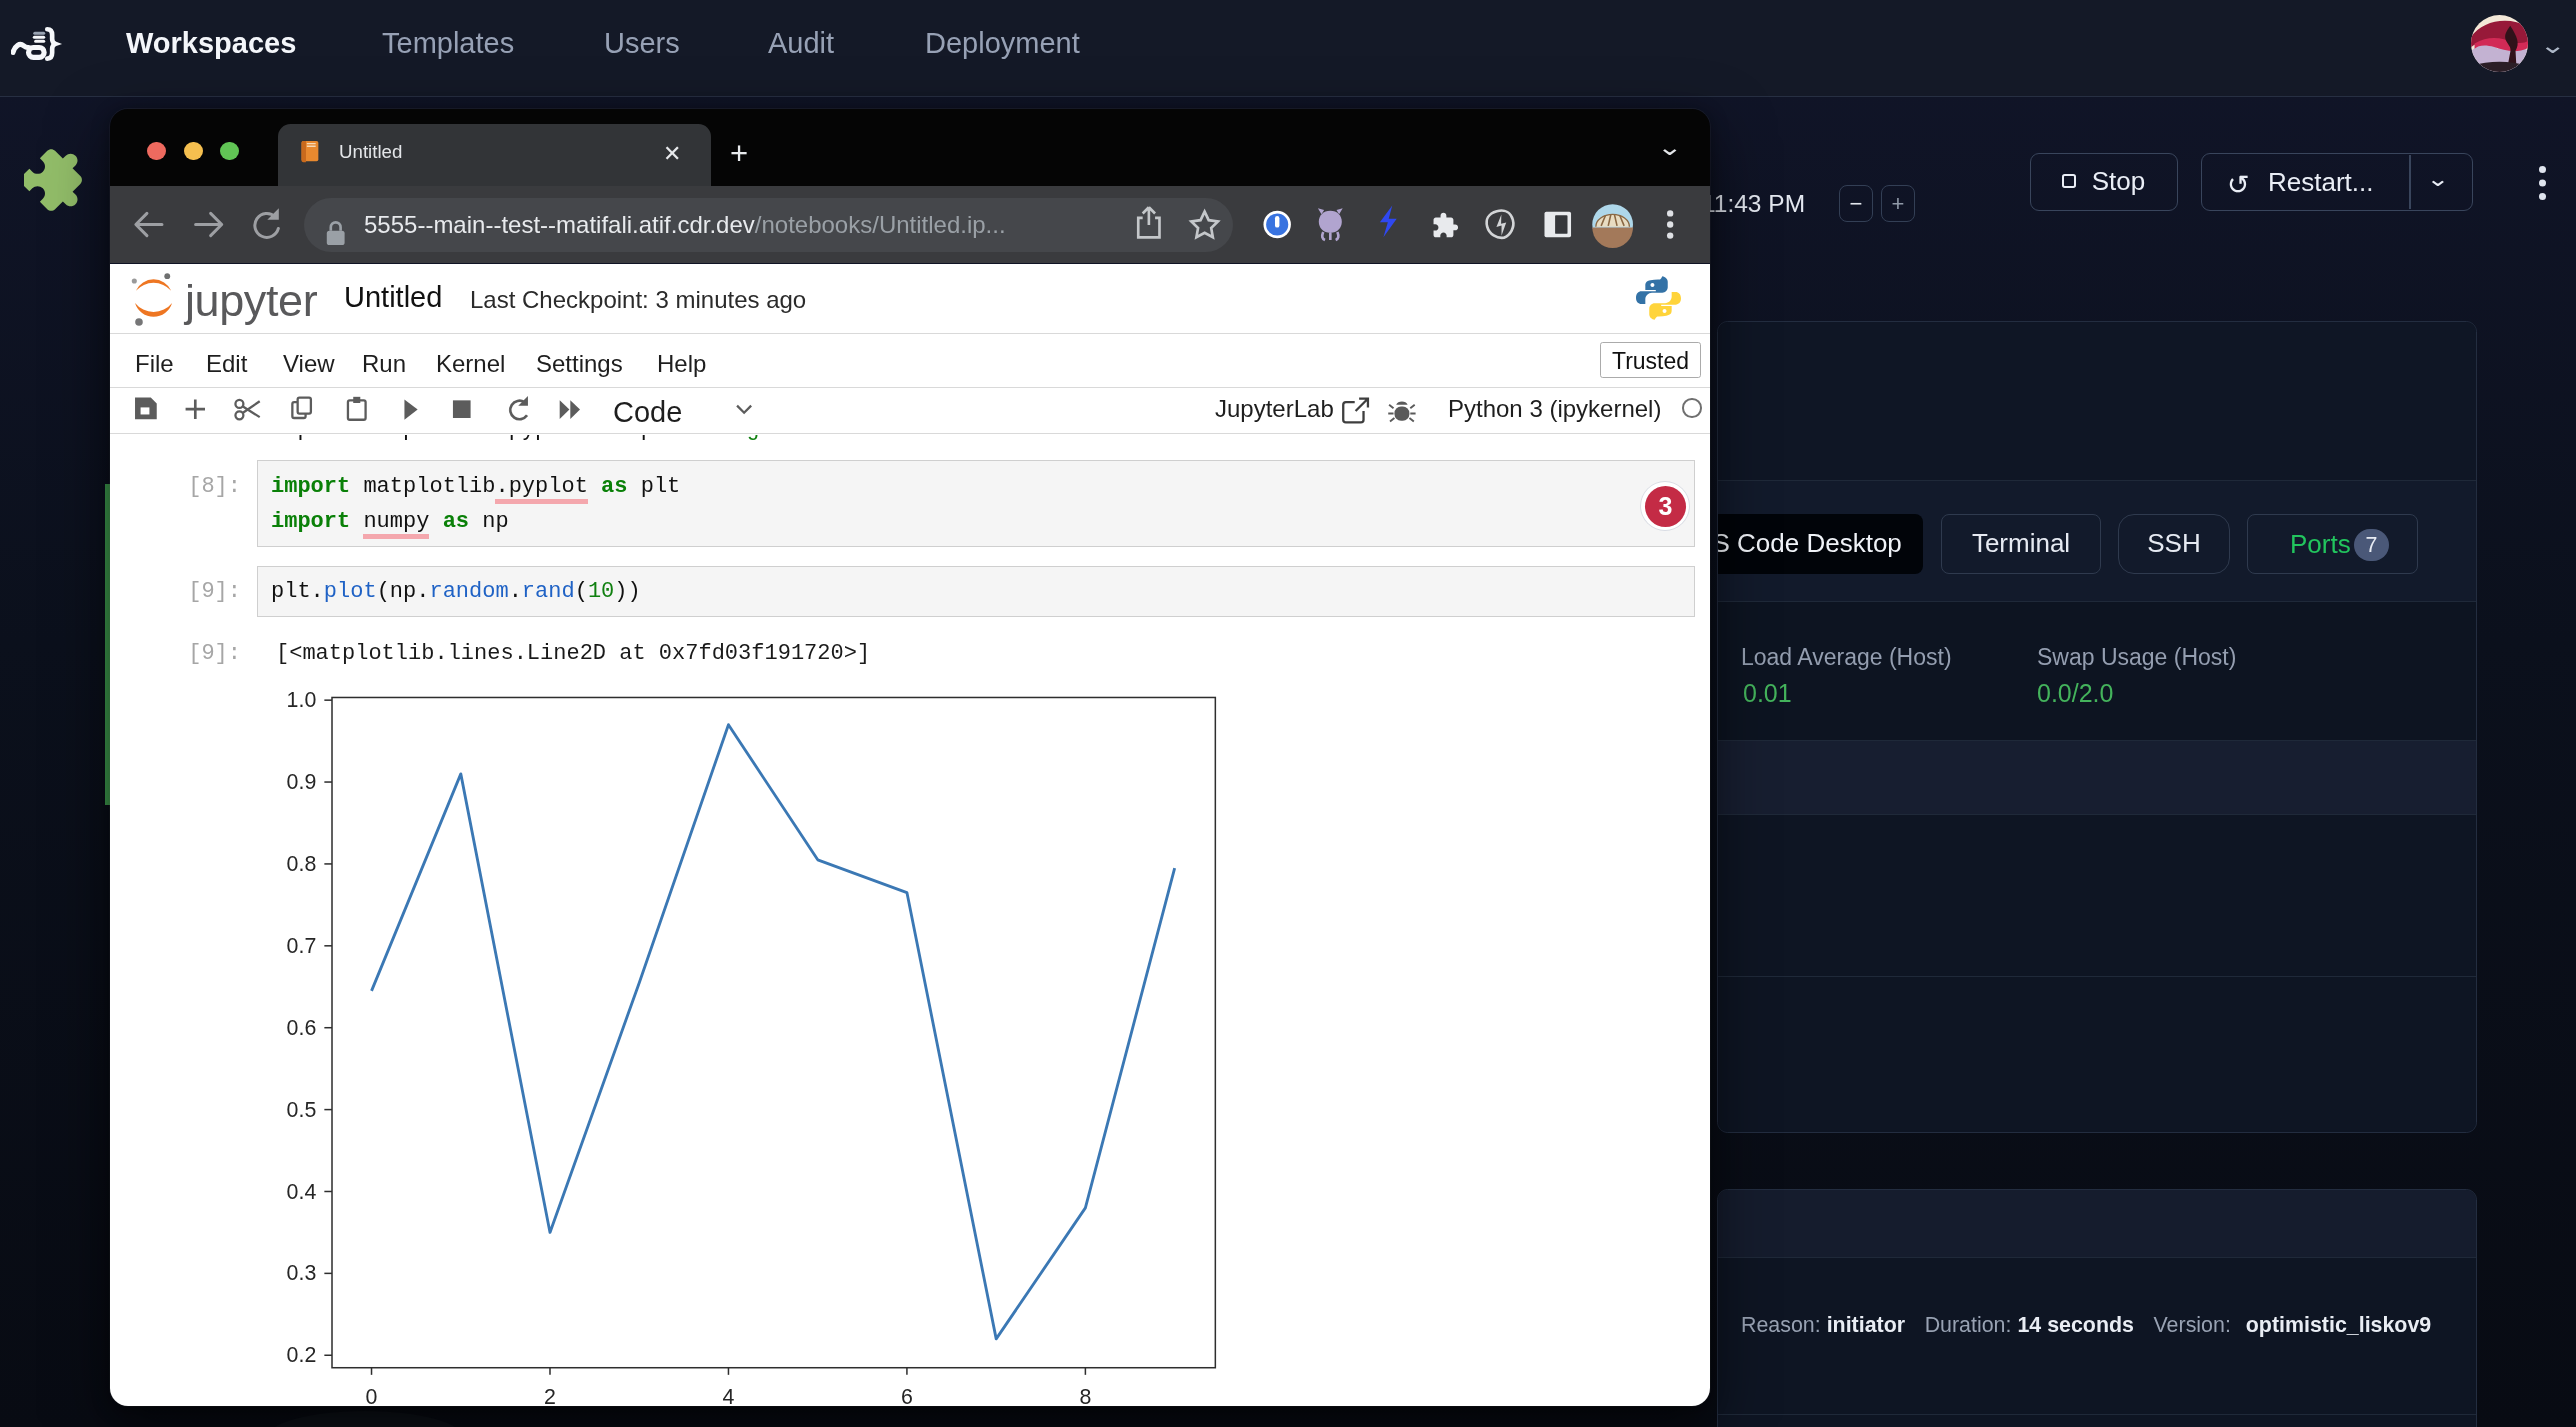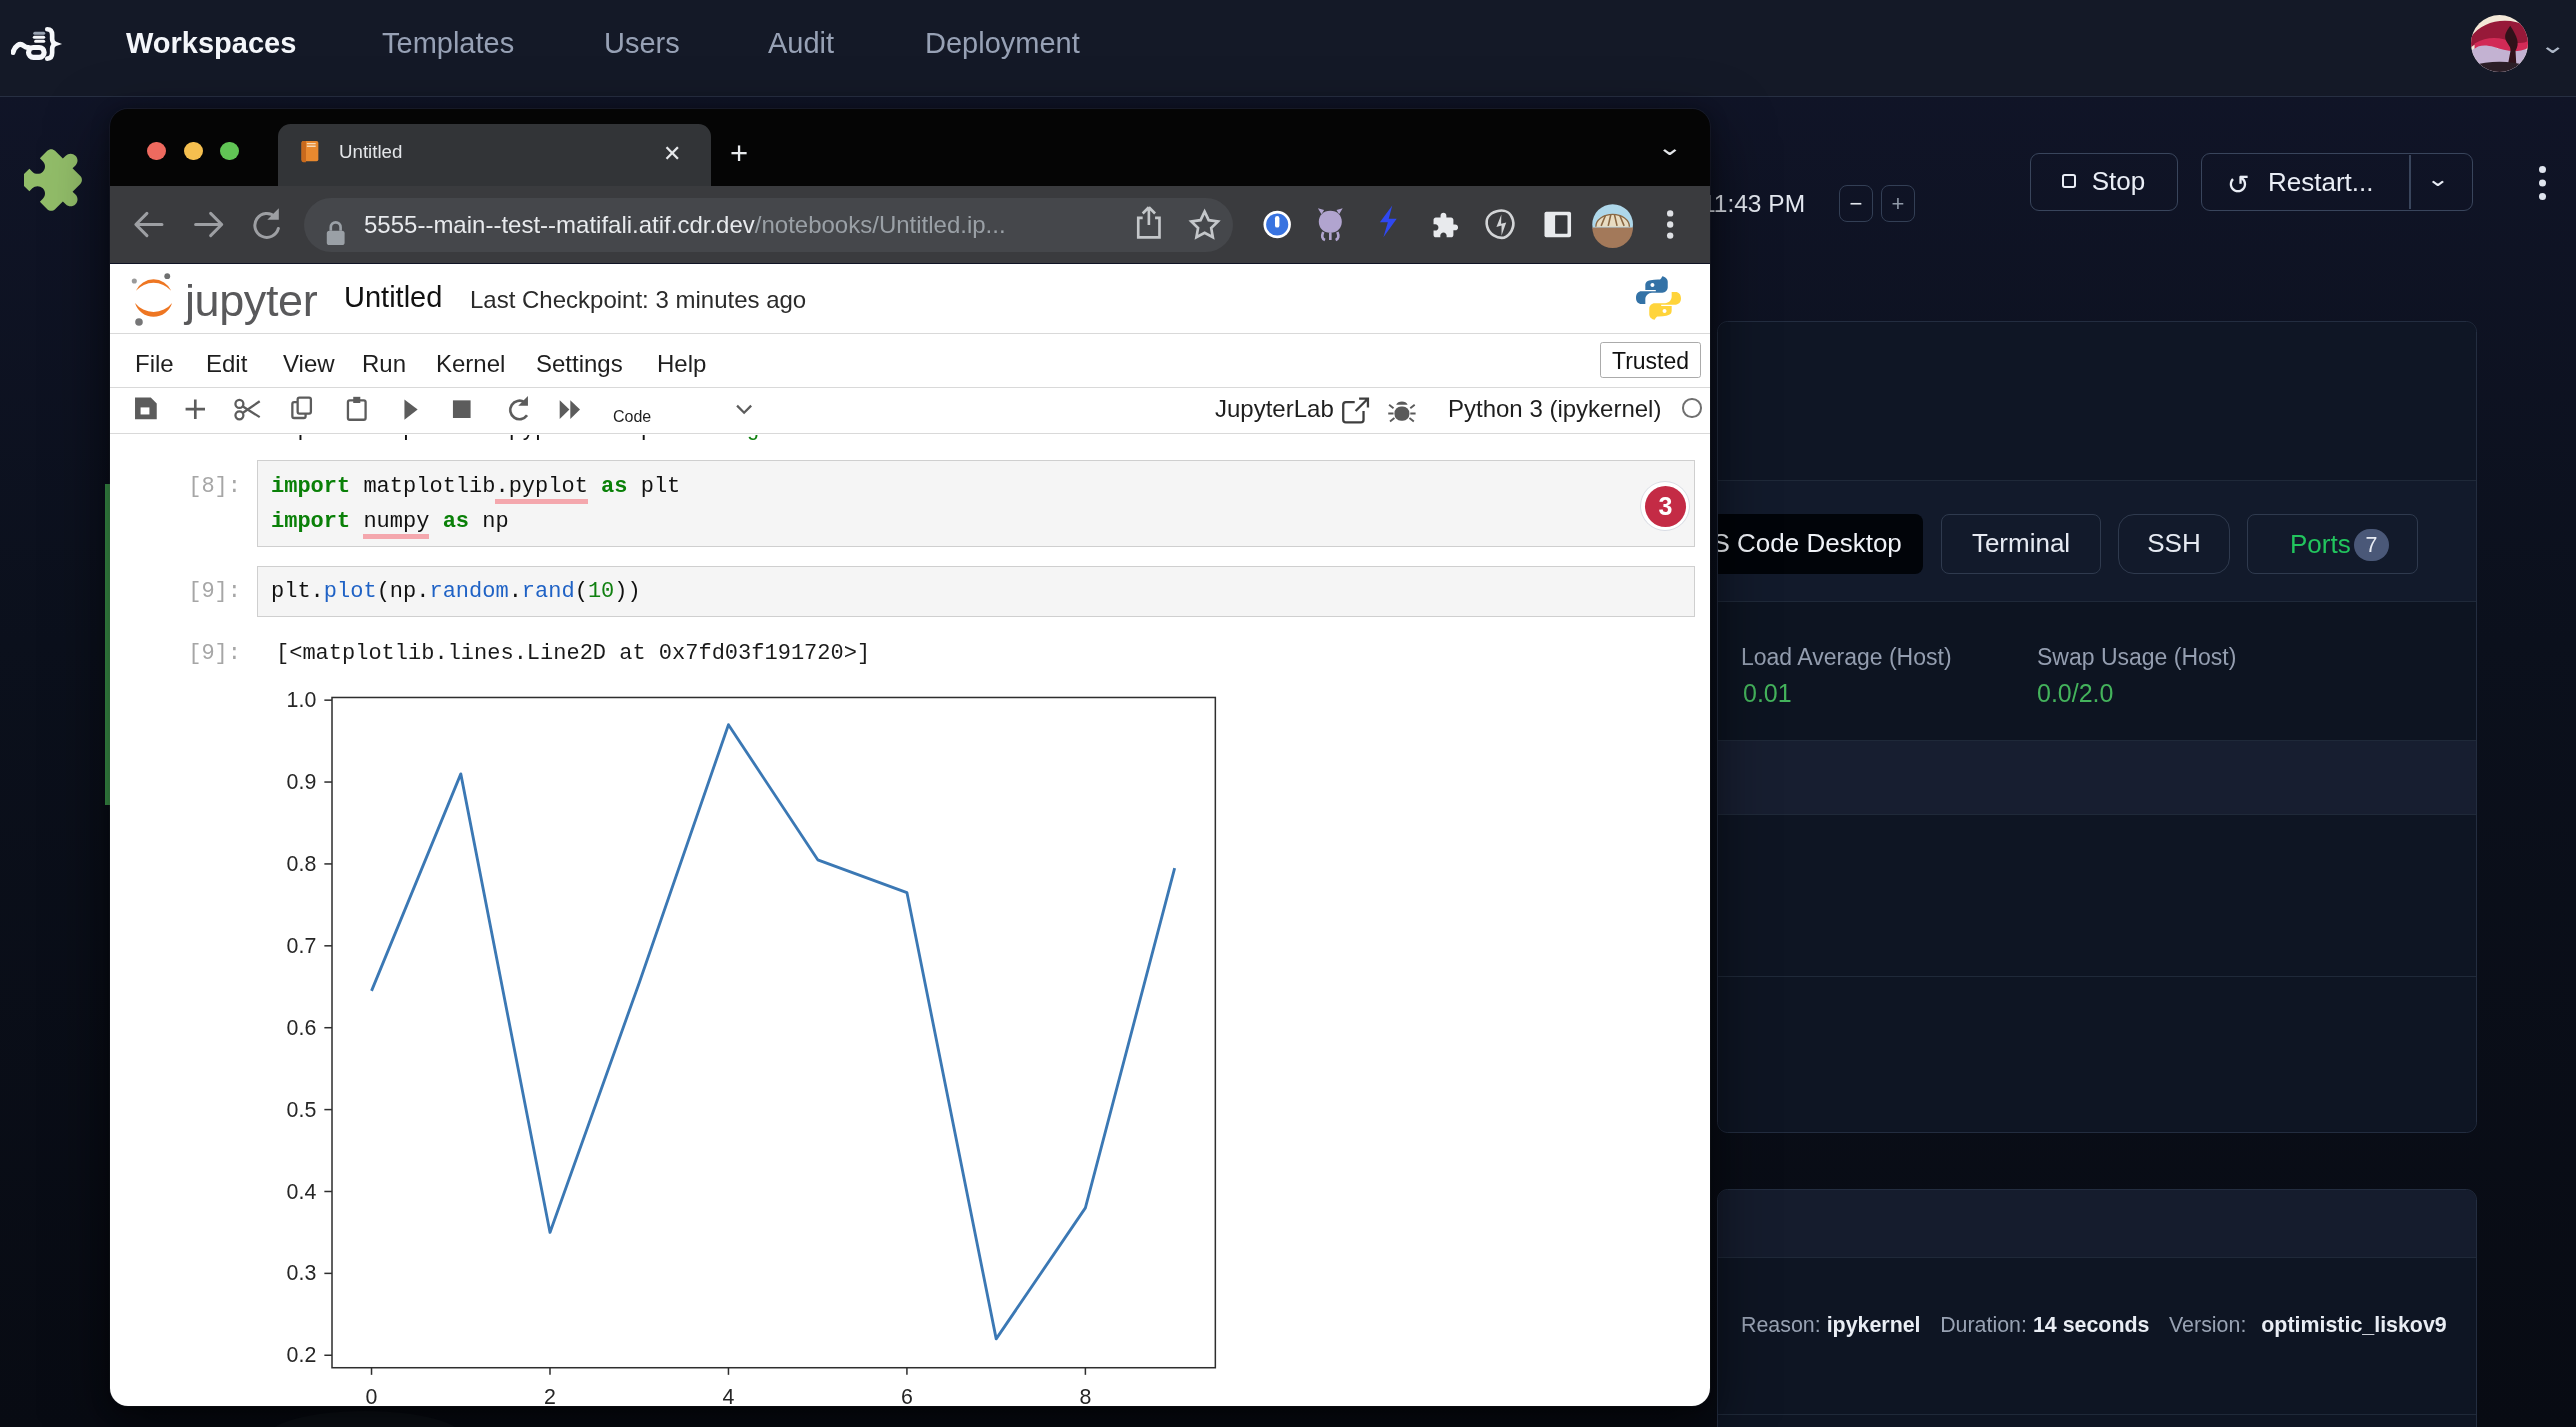--- a/index.html
+++ b/index.html
@@ -76,21 +76,21 @@
 
     <div class="abs" style="left:23px;top:322px;font-size:23px;color:#949eb0;">Load Average (Host)</div>
     <div class="abs" style="left:25px;top:357px;font-size:25px;color:#44b35c;">0.01</div>
     <div class="abs" style="left:319px;top:322px;font-size:23px;color:#949eb0;">Swap Usage (Host)</div>
     <div class="abs" style="left:319px;top:357px;font-size:25px;color:#44b35c;">0.0/2.0</div>
   </div>
 
   <div class="abs" style="left:1717px;top:1189px;width:760px;height:239px;background:#0e1523;border:0.9px solid #232d40;border-radius:10.7px 10.7px 0 0;overflow:hidden;">
     <div class="abs" style="left:0;top:0;width:760px;height:68px;background:#151c2d;border-bottom:0.9px solid #1f2939;"></div>
     <div class="abs" style="left:0;top:68px;width:760px;height:157px;background:#0e1523;border-bottom:0.9px solid #1f2939;"></div>
-    <div class="abs" style="left:23px;top:123px;font-size:21.4px;color:#98a2b3;white-space:nowrap;">Reason: <b style="color:#e9edf4;">ipykernel</b><span style="display:inline-block;width:19.6px;"></span>Duration: <b style="color:#e9edf4;">14 seconds</b><span style="display:inline-block;width:19.6px;"></span>Version: <b style="color:#e9edf4;margin-left:9px;">optimistic_liskov9</b></div>
+    <div class="abs" style="left:23px;top:123px;font-size:21.4px;color:#98a2b3;white-space:nowrap;">Reason: <b style="color:#e9edf4;">initiator</b><span style="display:inline-block;width:19.6px;"></span>Duration: <b style="color:#e9edf4;">14 seconds</b><span style="display:inline-block;width:19.6px;"></span>Version: <b style="color:#e9edf4;margin-left:9px;">optimistic_liskov9</b></div>
   </div>
 
   <div class="abs" style="left:267px;top:1411px;width:196px;height:53px;border-radius:50%;background:#0e1219;"></div>
 
   <div class="abs" style="left:105px;top:484px;width:6.2px;height:321px;background:#43a854;"></div>
   <svg class="abs" style="left:24px;top:147px;" width="66" height="66" viewBox="0 0 24 24">
       <path fill="#92bd69" transform="rotate(45 12 12)" d="M20.5 11H19V7c0-1.1-.9-2-2-2h-4V3.5C13 2.1 11.9 1 10.5 1S8 2.1 8 3.5V5H4c-1.1 0-2 .9-2 2v3.8h1.5c1.5 0 2.7 1.2 2.7 2.7S5 16.2 3.5 16.2H2V20c0 1.1.9 2 2 2h3.8v-1.5c0-1.5 1.2-2.7 2.7-2.7s2.7 1.2 2.7 2.7V22H17c1.1 0 2-.9 2-2v-4h1.5c1.4 0 2.5-1.1 2.5-2.5S21.9 11 20.5 11z"></path>
     </svg>
 </div>
 
@@ -222,21 +222,21 @@
       <g fill="none" stroke="#3e3e3e" stroke-width="2.6">
         <path d="M1403 16 h-10 a3 3 0 0 0 -3 3 v17 a3 3 0 0 0 3 3 h17 a3 3 0 0 0 3 -3 v-10"></path>
         <path d="M1408 12 h10 v10 M1417 13 L1404 26"></path>
       </g>
       <g fill="#5a5a5a" stroke="none">
         <path d="M1450 19 a7 6 0 0 1 13 0 z"></path>
         <rect x="1448" y="21" width="17" height="16" rx="7.5"></rect>
         <path d="M1447 23 l-5-4 M1466 23 l5-4 M1447 29 h-6 M1466 29 h6 M1448 34 l-5 4 M1465 34 l5 4" stroke="#5a5a5a" stroke-width="2.2"></path>
       </g>
     </svg>
-    <div class="abs" style="left:503px;top:144px;font-size:16px;color:#1e1e1e;">Code</div>
+    <div class="abs" style="left:503px;top:132px;font-size:29px;color:#1e1e1e;">Code</div>
     <div class="abs" style="left:1105px;top:131px;font-size:24px;color:#1e1e1e;">JupyterLab</div>
     <div class="abs" style="left:1338px;top:131px;font-size:24px;color:#1e1e1e;">Python 3 (ipykernel)</div>
     <div class="abs" style="left:1572px;top:134px;width:19.6px;height:19.6px;border:2.7px solid #6f6f6f;border-radius:50%;"></div>
     <div class="abs" style="left:0;top:169px;width:1600px;height:0.9px;background:#d9d9d9;"></div>
 
     <div class="abs" style="left:161px;top:171px;width:890px;height:10.7px;overflow:hidden;">
       <div style="margin-top:-18px;line-height:25px;font-family:'Liberation Mono',monospace;font-size:22px;color:#111;white-space:pre;">import matplotlib.pyplot as plt<span style="color:#108010;">    wg</span></div>
     </div>
 
     <div class="abs" style="left:147px;top:196px;width:1438px;height:87px;background:#f5f5f5;border:0.9px solid #cfcfcf;"></div>

